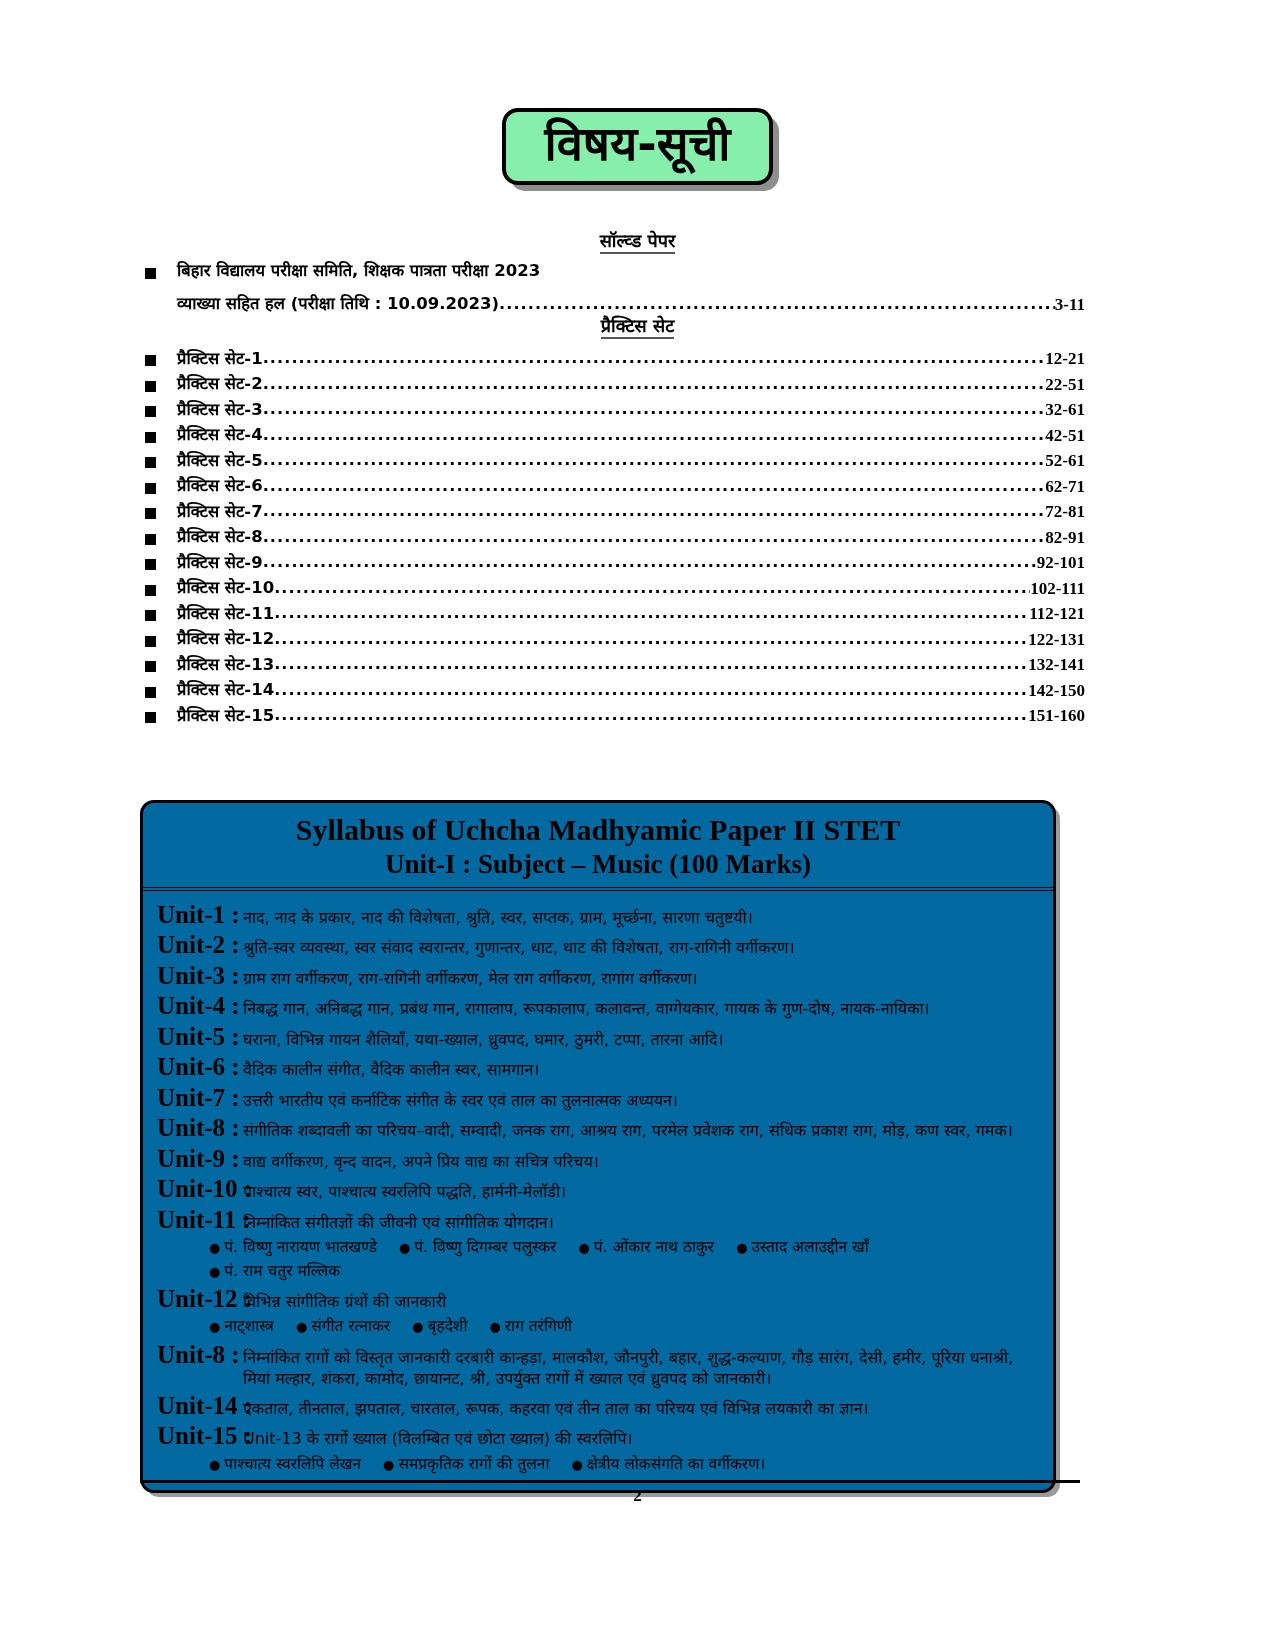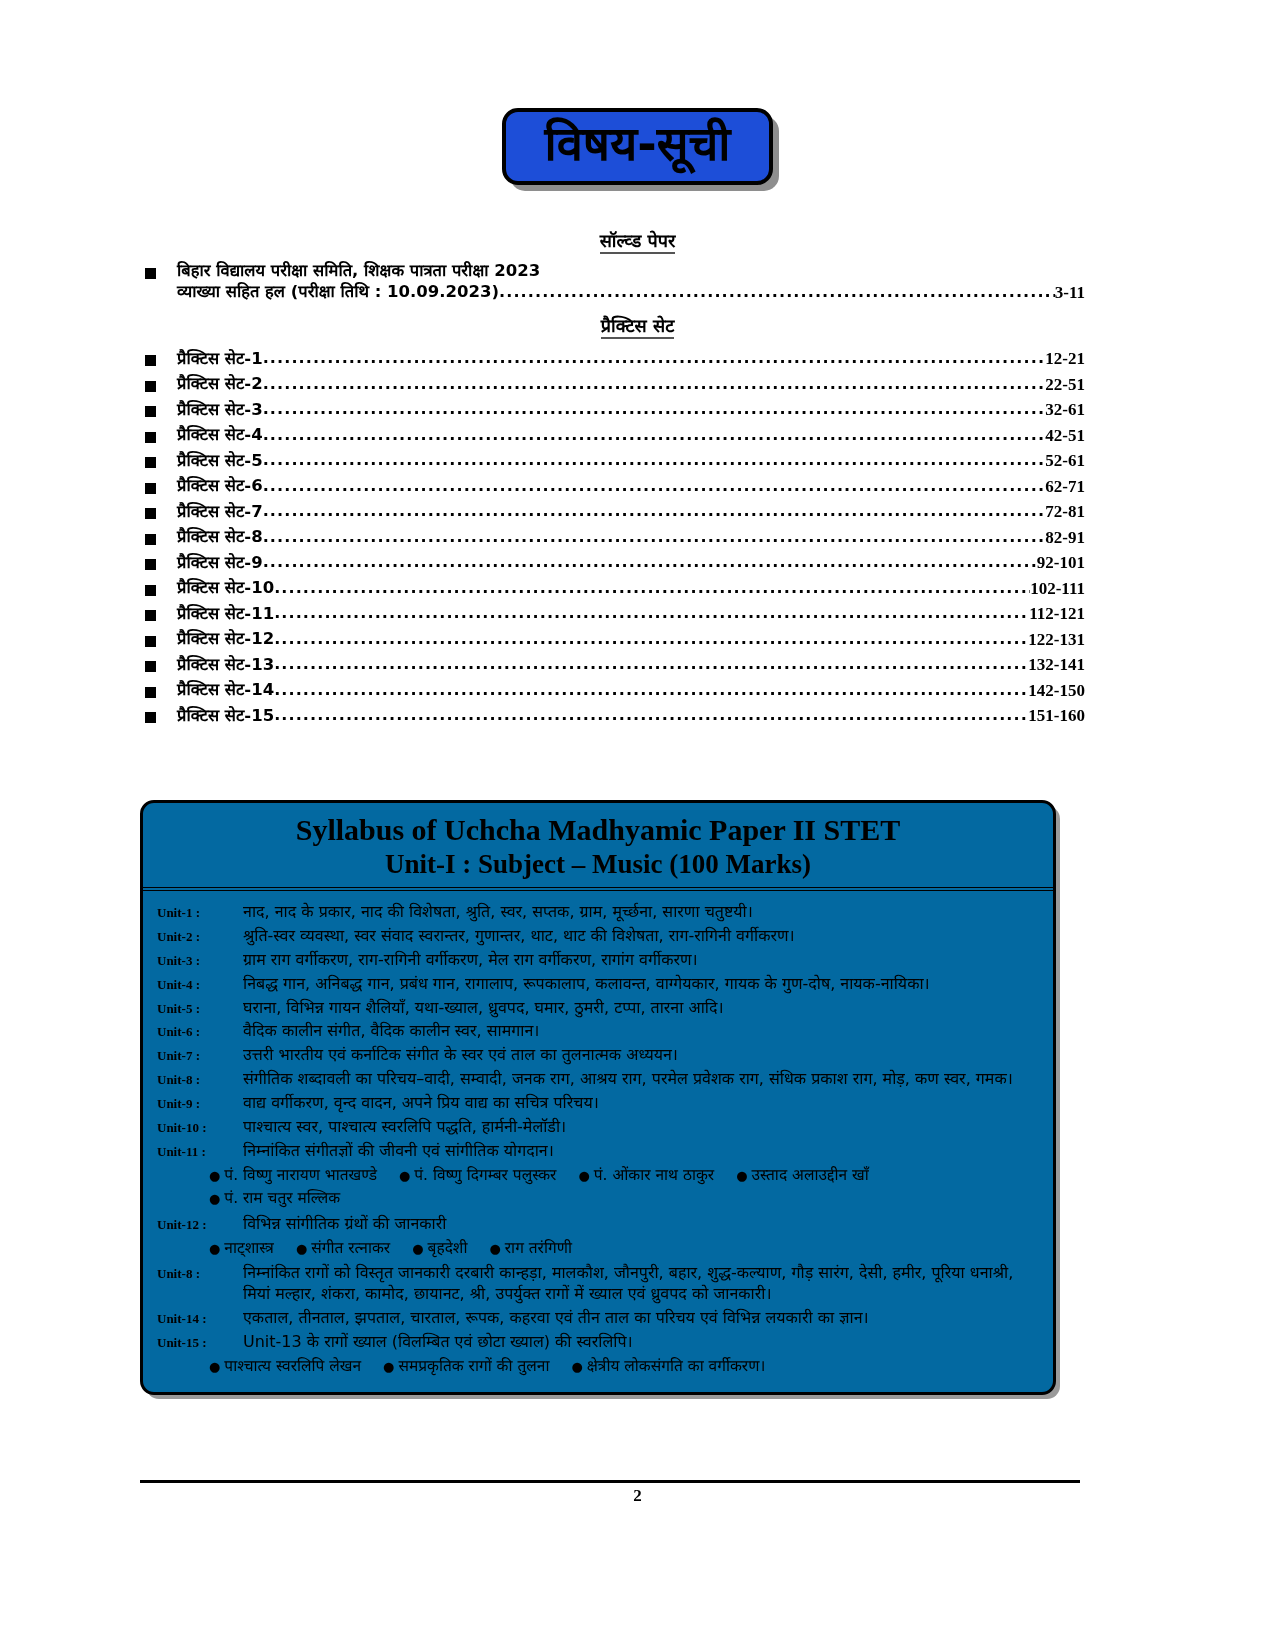--- a/index.html
+++ b/index.html
@@ -31,21 +31,21 @@
     top: 108px;
     width: 1275px;
     text-align: center;
   }
   .title-box {
     display: inline-block;
     position: relative;
     border: 4px solid #000;
     border-radius: 16px;
     padding: 4px 38px 10px 38px;
-    background: #1d4ed8;
+    background: #86efac;
     box-shadow: 7px 7px 0 -1px #8e8e8e;
   }
   .title-box .title-text {
     font-family: "DejaVu Sans", sans-serif;
     font-weight: bold;
     font-size: 47px;
     line-height: 1.18;
     letter-spacing: 0px;
     white-space: nowrap;
   }
@@ -117,21 +117,21 @@
     content: "........................................................................................................................................................................................................";
   }
   .pages {
     flex: 0 0 auto;
     font-family: "Liberation Serif", serif;
     font-weight: bold;
     font-size: 17px;
     text-align: right;
   }
   .toc-sub {
-    margin-top: 4px;
+    margin-top: 16px;
   }
   .toc-first-line {
     white-space: nowrap;
   }
 
   
   .syllabus {
     position: absolute;
     left: 140px;
     top: 800px;
@@ -166,21 +166,21 @@
   .unit-row {
     display: flex;
     align-items: baseline;
     margin-bottom: 2.5px;
   }
   .unit-key {
     flex: 0 0 auto;
     width: 86px;
     font-family: "Liberation Serif", serif;
     font-weight: bold;
-    font-size: 13px;
+    font-size: 25px;
     white-space: nowrap;
   }
   .unit-text {
     flex: 1 1 auto;
     font-family: "DejaVu Sans", sans-serif;
     font-size: 16px;
     line-height: 1.34;
     font-weight: normal;
   }
   .sub-bullets {

